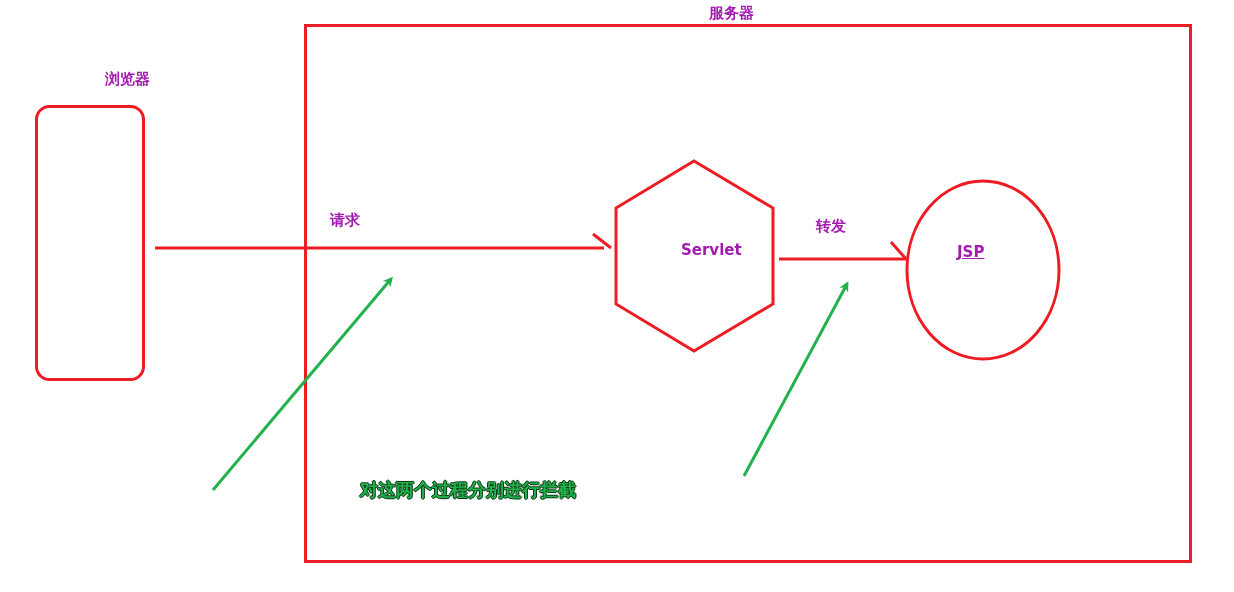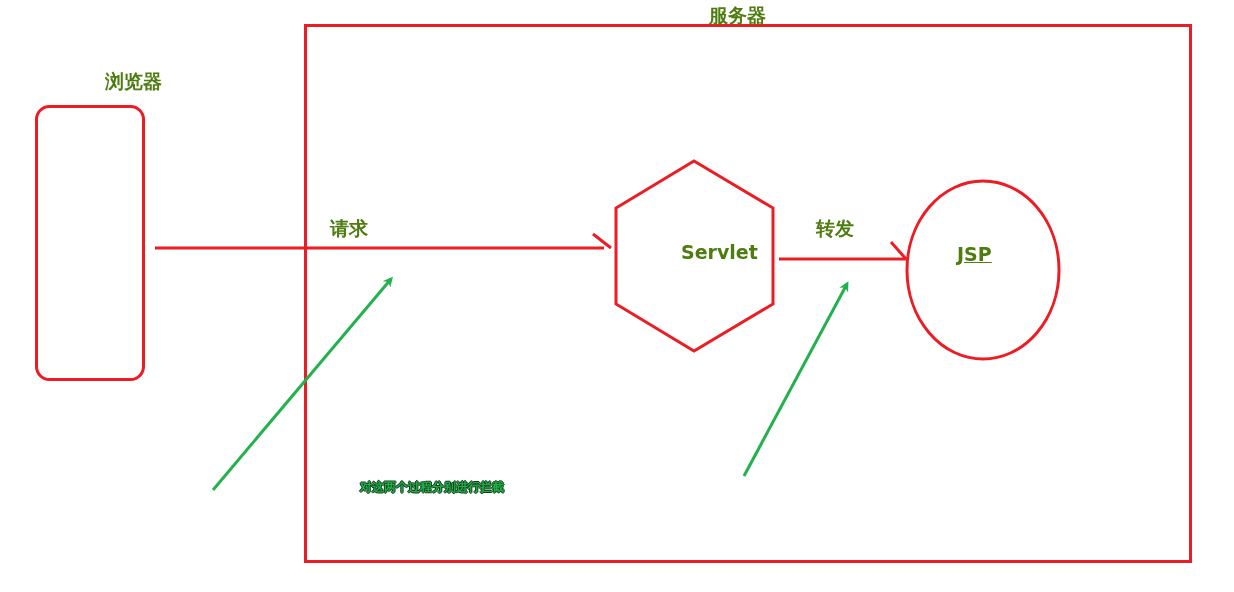--- a/index.html
+++ b/index.html
@@ -1,21 +1,21 @@
 <!DOCTYPE html>
 <html><head>
   <meta charset="utf-8">
   <style>
     html, body { margin: 0; padding: 0; background: #ffffff; }
     body { width: 1234px; height: 592px; position: relative; overflow: hidden;
            font-family: "DejaVu Sans", "Liberation Sans", sans-serif; }
     svg.canvas { position: absolute; left: 0; top: 0; }
-    .lbl { position: absolute; font-size: 19px; font-weight: bold; color: #4d7c0f;
+    .lbl { position: absolute; font-size: 15px; font-weight: bold; color: #a21caf;
            white-space: nowrap; line-height: 1; }
-    .note { position: absolute; font-size: 12px; font-weight: bold; color: #22b14c;
+    .note { position: absolute; font-size: 18px; font-weight: bold; color: #22b14c;
             white-space: nowrap; line-height: 1;
             text-shadow: 1px 0 0 #0a3a14, -1px 0 0 #0a3a14, 0 1px 0 #0a3a14, 0 -1px 0 #0a3a14; }
   </style>
 </head>
 <body>
 
 <svg class="canvas" width="1234" height="592" viewBox="0 0 1234 592">
 
   <rect x="305.5" y="25.5" width="885" height="536" fill="none" stroke="#ed1c24" stroke-width="3"></rect>
 
@@ -39,17 +39,17 @@
     <marker id="gh" markerWidth="10" markerHeight="10" refX="7" refY="5" orient="auto" markerUnits="userSpaceOnUse">
       <path d="M0,0 L10,5 L0,10 L3,5 Z" fill="#22b14c"></path>
     </marker>
   </defs>
   <line x1="213" y1="490" x2="391" y2="279" stroke="#22b14c" stroke-width="3" marker-end="url(#gh)"></line>
   <line x1="744" y1="476" x2="847" y2="284" stroke="#22b14c" stroke-width="3" marker-end="url(#gh)"></line>
 </svg>
 
 <div class="lbl" style="left:66px; top:72px;margin-left:39px;">浏览器</div>
 <div class="lbl" style="left:709px; top:6px;">服务器</div>
-<div class="lbl" style="left:330px; top:219px;">请求</div>
+<div class="lbl" style="left:330px; top:213px;">请求</div>
 <div class="lbl" style="left:681px; top:243px;">Servlet</div>
 <div class="lbl" style="left:816px; top:219px;">转发</div>
 <div class="lbl" style="left:957px; top:245px;text-decoration:underline;">JSP</div>
 <div class="note" style="left:360px; top:481px;">对这两个过程分别进行拦截</div>
 
 </body></html>

